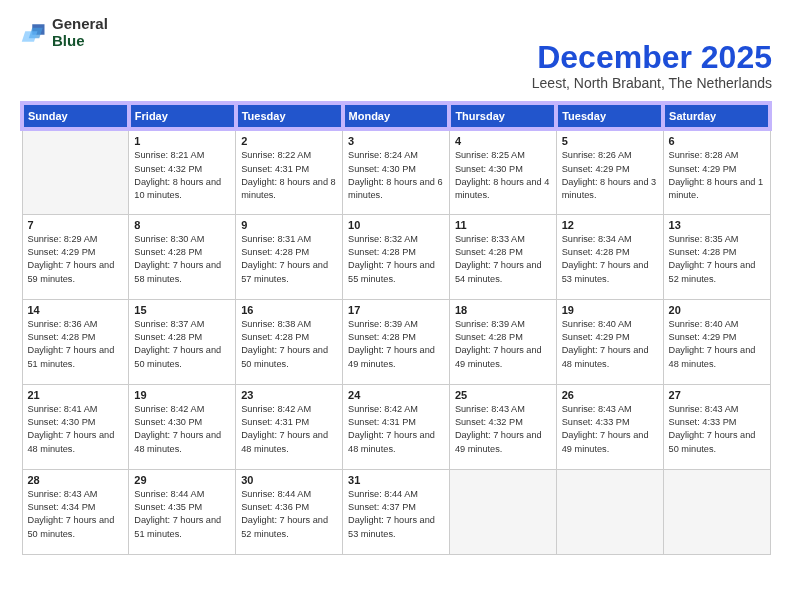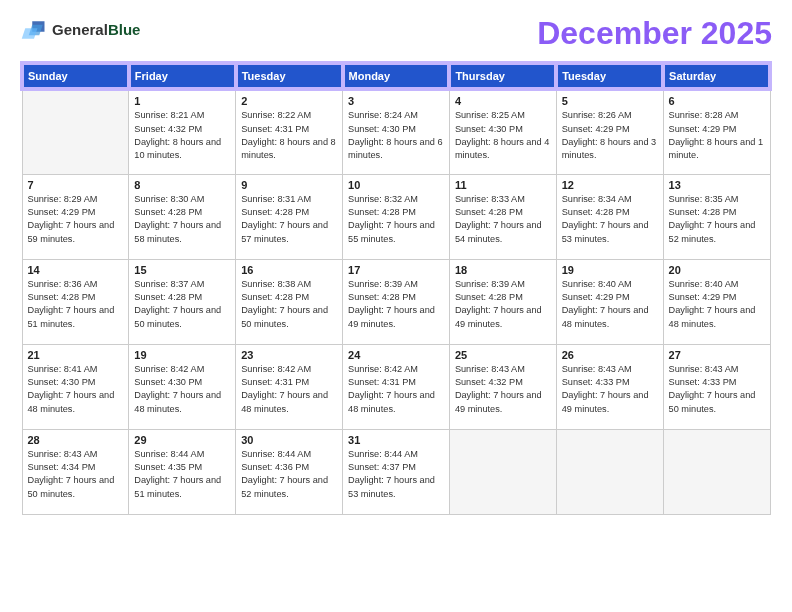--- a/index.html
+++ b/index.html
@@ -22,21 +22,21 @@
       align-items: flex-start;
       margin-bottom: 10px;
     }
     .logo {
       display: flex;
       align-items: center;
       gap: 4px;
     }
     .logo-text {
       display: flex;
-      flex-direction: row;
+      flex-direction: column;
       line-height: 1.1;
     }
     .logo-general {
       font-size: 15px;
       font-weight: bold;
       color: #333;
     }
     .logo-blue {
       font-size: 15px;
       font-weight: bold;
@@ -45,22 +45,23 @@
     .logo-icon {
       width: 28px;
       height: 28px;
     }
     .title-block {
       text-align: right;
     }
     .month-title {
       font-size: 32px;
       font-weight: bold;
-      color: #8b5cf6;
+      color: #1d4ed8;
       line-height: 1.1;
+      margin-top: 24px;
     }
     .location-title {
       font-size: 14px;
       color: #444;
     }
     .calendar {
       width: 100%;
       border-collapse: collapse;
       table-layout: fixed;
     }
@@ -109,20 +110,21 @@
         <polygon points="14,10 26,10 22,22 10,22" fill="#4499dd" opacity="0.7"></polygon>
         <polygon points="6,14 20,14 16,26 2,26" fill="#66bbff" opacity="0.6"></polygon>
       </svg>
       <div class="logo-text">
         <span class="logo-general">General</span>
         <span class="logo-blue">Blue</span>
       </div>
     </div>
     <div class="title-block">
       <div class="month-title">December 2025</div>
+      <div class="location-title">Leest, North Brabant, The Netherlands</div>
     </div>
   </div>
 
   <table class="calendar">
     <thead>
       <tr>
         <th>Sunday</th>
         <th>Friday</th>
         <th>Tuesday</th>
         <th>Monday</th>

